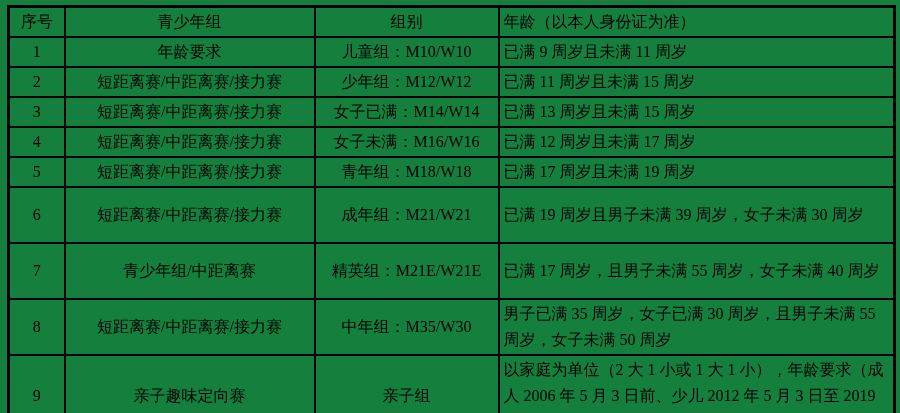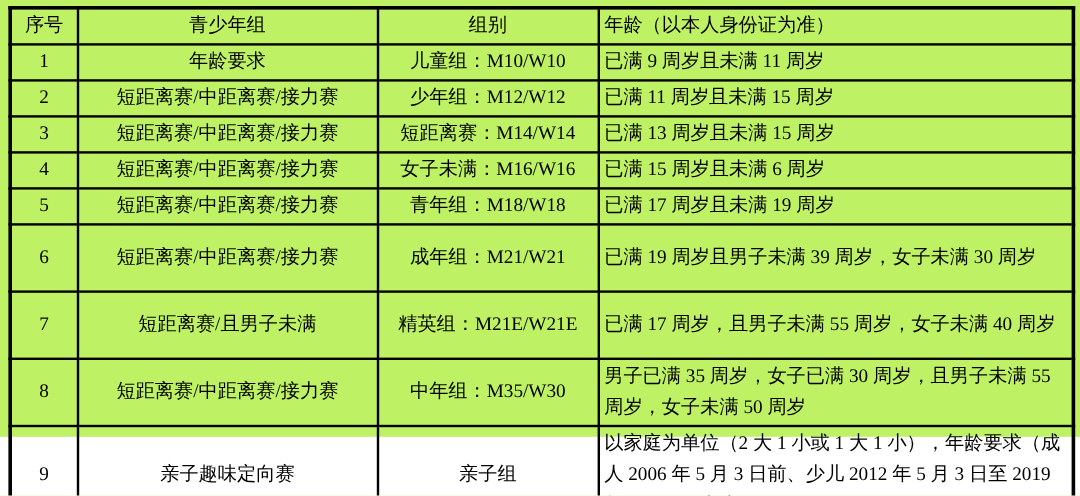--- a/index.html
+++ b/index.html
@@ -8,22 +8,22 @@
     padding: 0;
     width: 900px;
     height: 413px;
     background: #ffffff;
     font-family: "Liberation Serif", "DejaVu Serif", serif;
     color: #000000;
   }
   .page {
     position: relative;
     width: 900px;
-    height: 364px;
-    background: #bef264;
+    height: 413px;
+    background: #15803d;
   }
   table.grid {
     position: absolute;
     left: 7px;
     top: 5px;
     width: 886px;
     border-collapse: collapse;
     table-layout: fixed;
     border: 3px solid #000000;
     font-size: 16px;
@@ -77,44 +77,44 @@
       </tr>
       <tr class="r-single">
         <td class="cell-center">2</td>
         <td class="cell-center">短距离赛/中距离赛/接力赛</td>
         <td class="cell-center">少年组：M12/W12</td>
         <td class="cell-left">已满 11 周岁且未满 15 周岁</td>
       </tr>
       <tr class="r-single">
         <td class="cell-center">3</td>
         <td class="cell-center">短距离赛/中距离赛/接力赛</td>
-        <td class="cell-center">短距离赛：M14/W14</td>
+        <td class="cell-center">女子已满：M14/W14</td>
         <td class="cell-left">已满 13 周岁且未满 15 周岁</td>
       </tr>
       <tr class="r-single">
         <td class="cell-center">4</td>
         <td class="cell-center">短距离赛/中距离赛/接力赛</td>
         <td class="cell-center">女子未满：M16/W16</td>
-        <td class="cell-left">已满 15 周岁且未满 6 周岁</td>
+        <td class="cell-left">已满 12 周岁且未满 17 周岁</td>
       </tr>
       <tr class="r-single">
         <td class="cell-center">5</td>
         <td class="cell-center">短距离赛/中距离赛/接力赛</td>
         <td class="cell-center">青年组：M18/W18</td>
         <td class="cell-left">已满 17 周岁且未满 19 周岁</td>
       </tr>
       <tr class="r-double">
         <td class="cell-center">6</td>
         <td class="cell-center">短距离赛/中距离赛/接力赛</td>
         <td class="cell-center">成年组：M21/W21</td>
         <td class="cell-left">已满 19 周岁且男子未满 39 周岁，女子未满 30 周岁</td>
       </tr>
       <tr class="r-double">
         <td class="cell-center">7</td>
-        <td class="cell-center">短距离赛/且男子未满</td>
+        <td class="cell-center">青少年组/中距离赛</td>
         <td class="cell-center">精英组：M21E/W21E</td>
         <td class="cell-left">已满 17 周岁，且男子未满 55 周岁，女子未满 40 周岁</td>
       </tr>
       <tr class="r-double">
         <td class="cell-center">8</td>
         <td class="cell-center">短距离赛/中距离赛/接力赛</td>
         <td class="cell-center">中年组：M35/W30</td>
         <td class="cell-left">男子已满 35 周岁，女子已满 30 周岁，且男子未满 55 周岁，女子未满 50 周岁</td>
       </tr>
       <tr class="r-triple">

